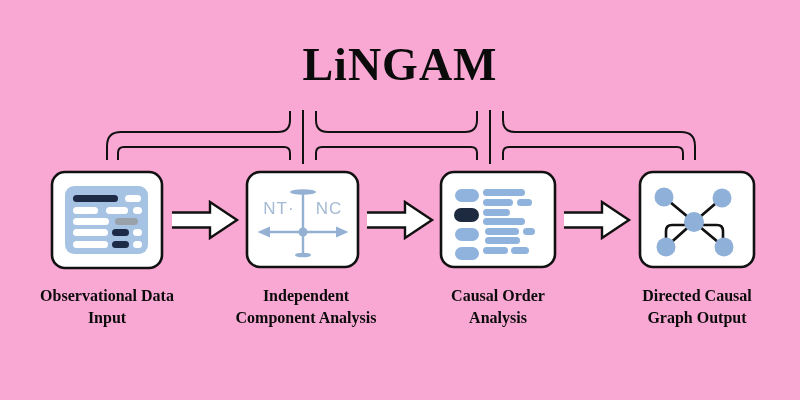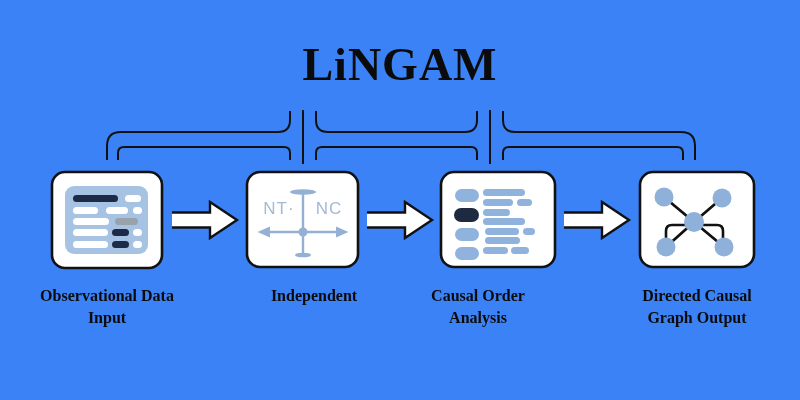--- a/index.html
+++ b/index.html
@@ -1,16 +1,16 @@
 <!DOCTYPE html>
 <html><head>
 <meta charset="utf-8">
 <style>
   html,body{margin:0;padding:0;background:#ffffff;}
-  .canvas{position:relative;width:800px;height:400px;background:#3b82f6;overflow:hidden;
+  .canvas{position:relative;width:800px;height:400px;background:#f9a8d4;overflow:hidden;
           font-family:"Liberation Serif", serif;}
   .diagram-svg{position:absolute;left:0;top:0;}
   .title{position:absolute;left:0;top:38px;width:800px;text-align:center;
          font-family:"Liberation Serif", serif;font-weight:bold;font-size:46px;
          letter-spacing:1px;color:#0b0b0b;}
   .stage-label{position:absolute;top:285px;width:220px;text-align:center;
                font-family:"Liberation Serif", serif;font-weight:bold;
                font-size:16px;line-height:22px;color:#0b0b0b;}
   .axis-text{font-family:"Liberation Sans", sans-serif;font-size:17px;letter-spacing:1px;}
 </style>
@@ -101,24 +101,25 @@
       <path d="M 172,212.5 H 210 V 202 L 237,220 L 210,238 V 227.5 H 172"></path>
       <path d="M 367,212.5 H 405 V 202 L 432,220 L 405,238 V 227.5 H 367"></path>
       <path d="M 564,212.5 H 602 V 202 L 629,220 L 602,238 V 227.5 H 564"></path>
     </g>
   </svg>
 
   <div class="stage-label" style="left:-3px">
     <div>Observational Data</div>
     <div>Input</div>
   </div>
-  <div class="stage-label" style="left:204px">
+  <div class="stage-label" style="left:196px">
     <div>Independent</div>
+    <div>Component Analysis</div>
   </div>
-  <div class="stage-label" style="left:368px">
+  <div class="stage-label" style="left:388px">
     <div>Causal Order</div>
     <div>Analysis</div>
   </div>
   <div class="stage-label" style="left:587px">
     <div>Directed Causal</div>
     <div>Graph Output</div>
   </div>
 
 </div>
 

